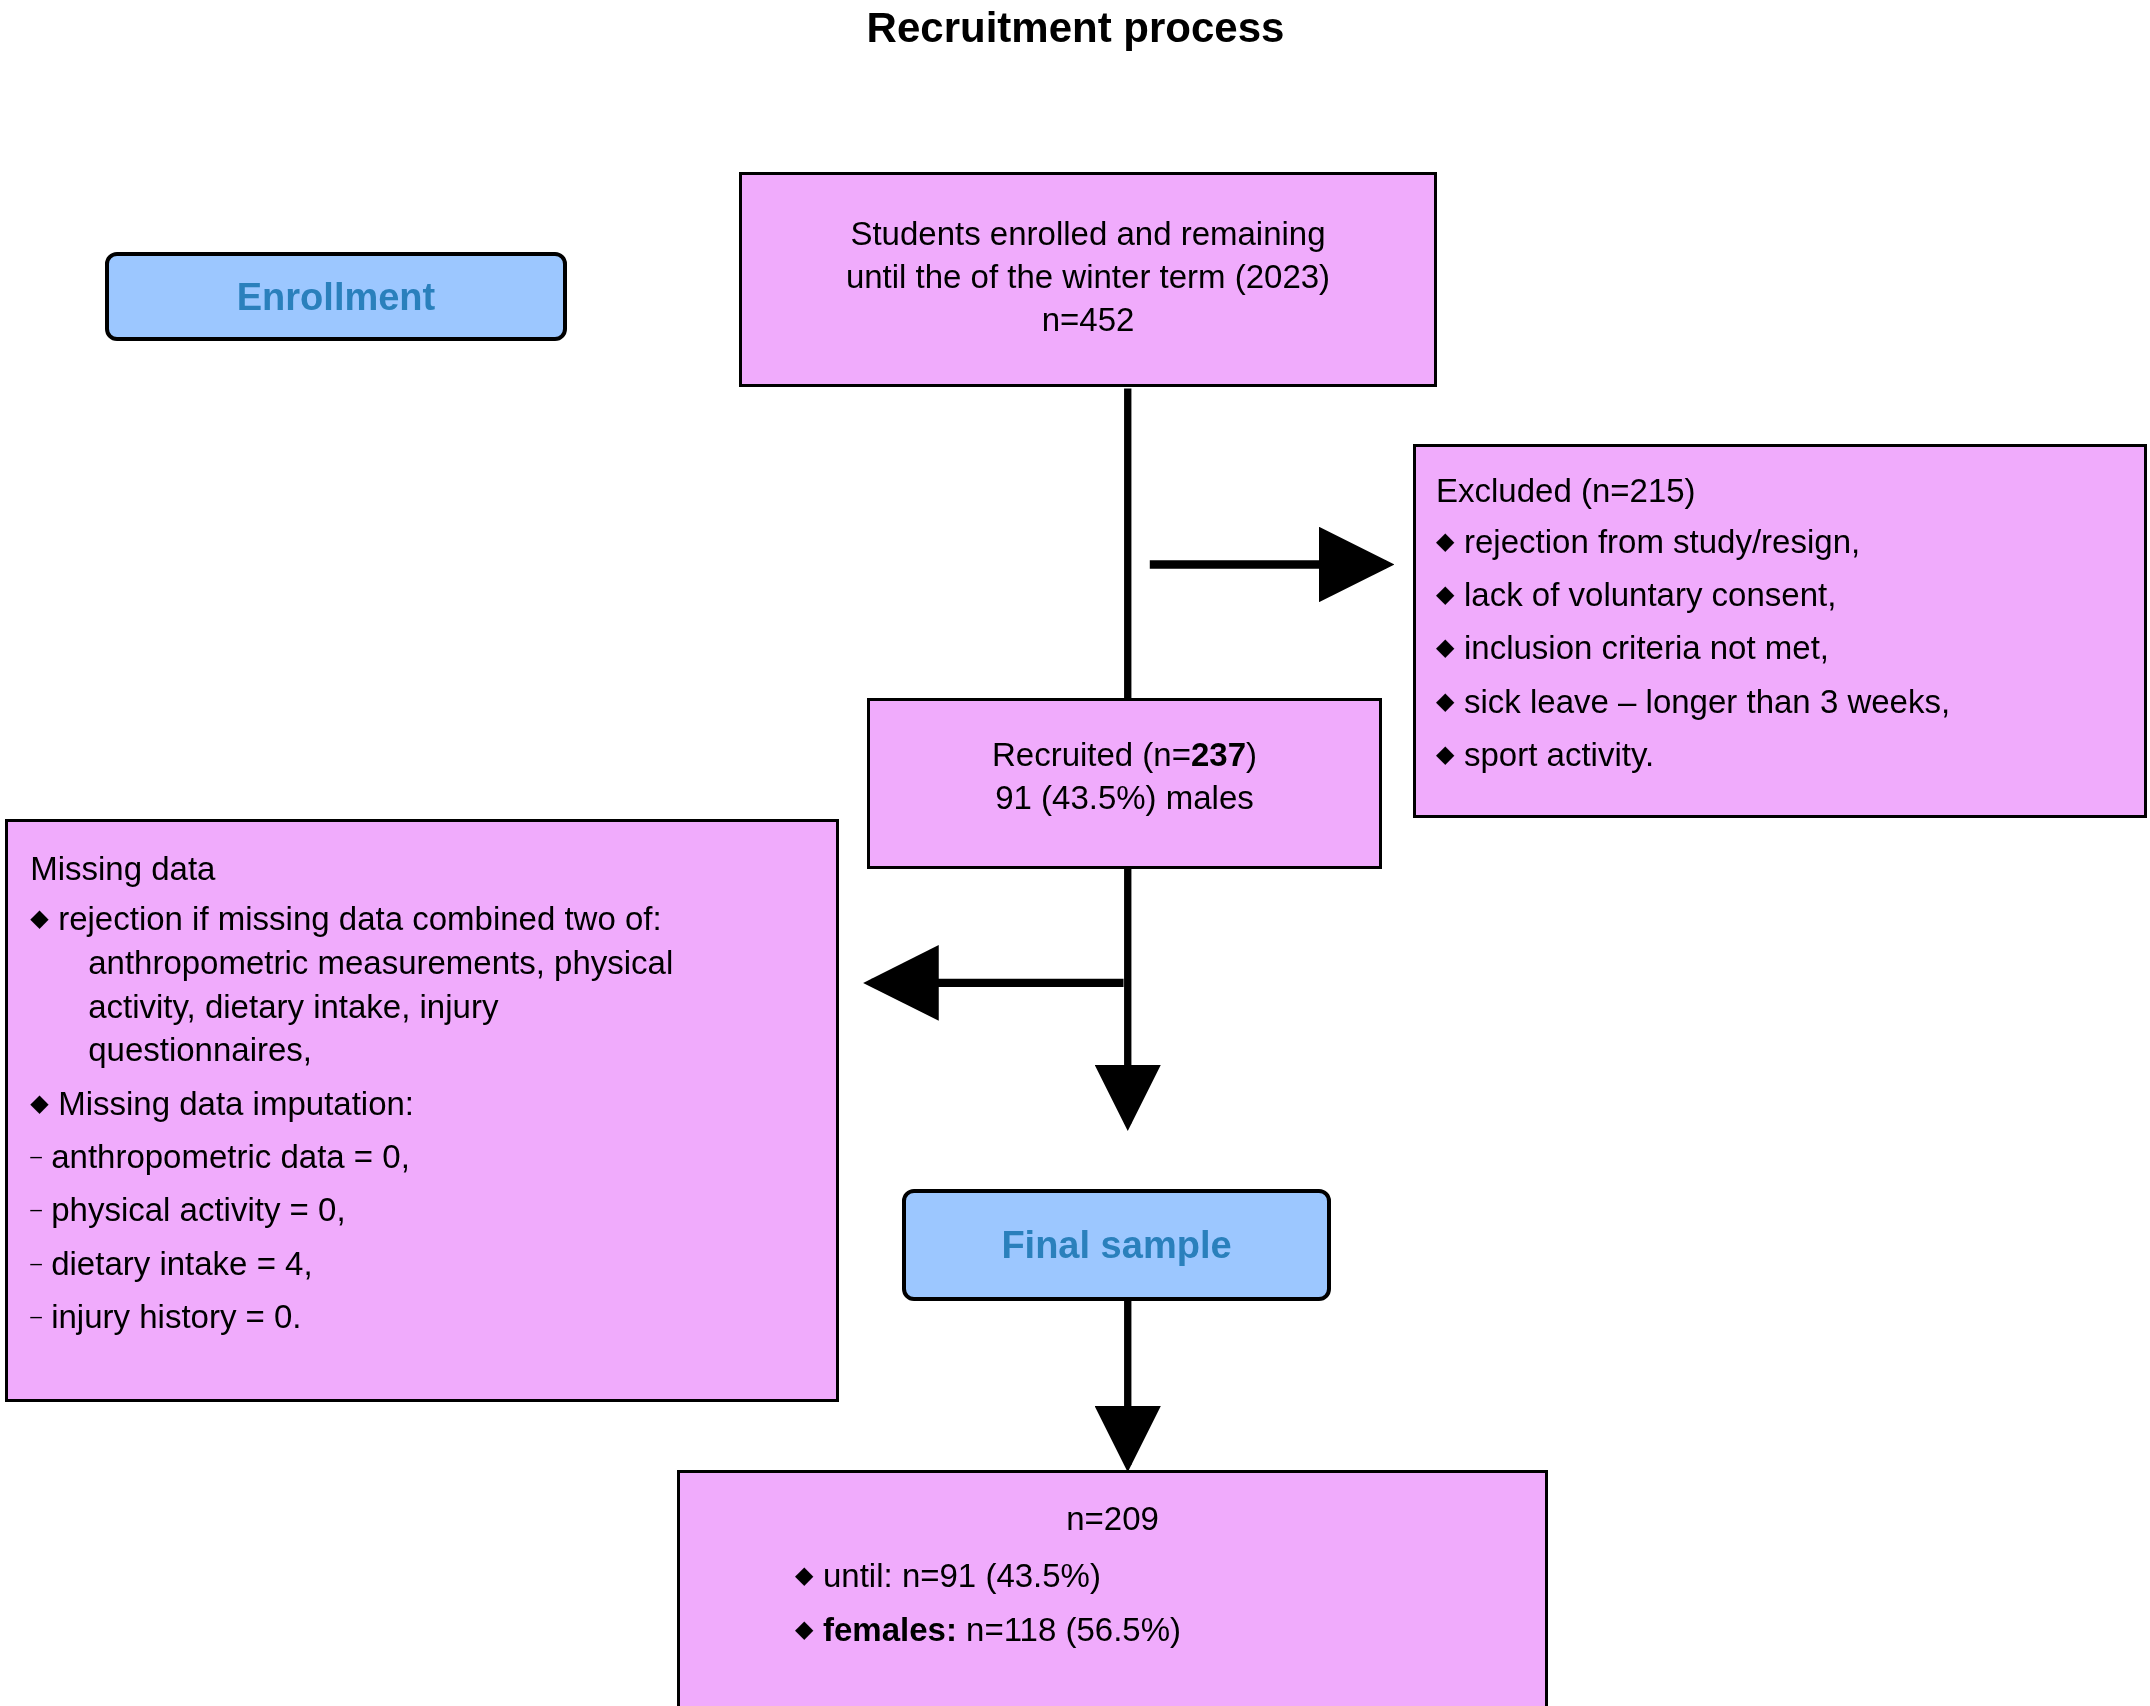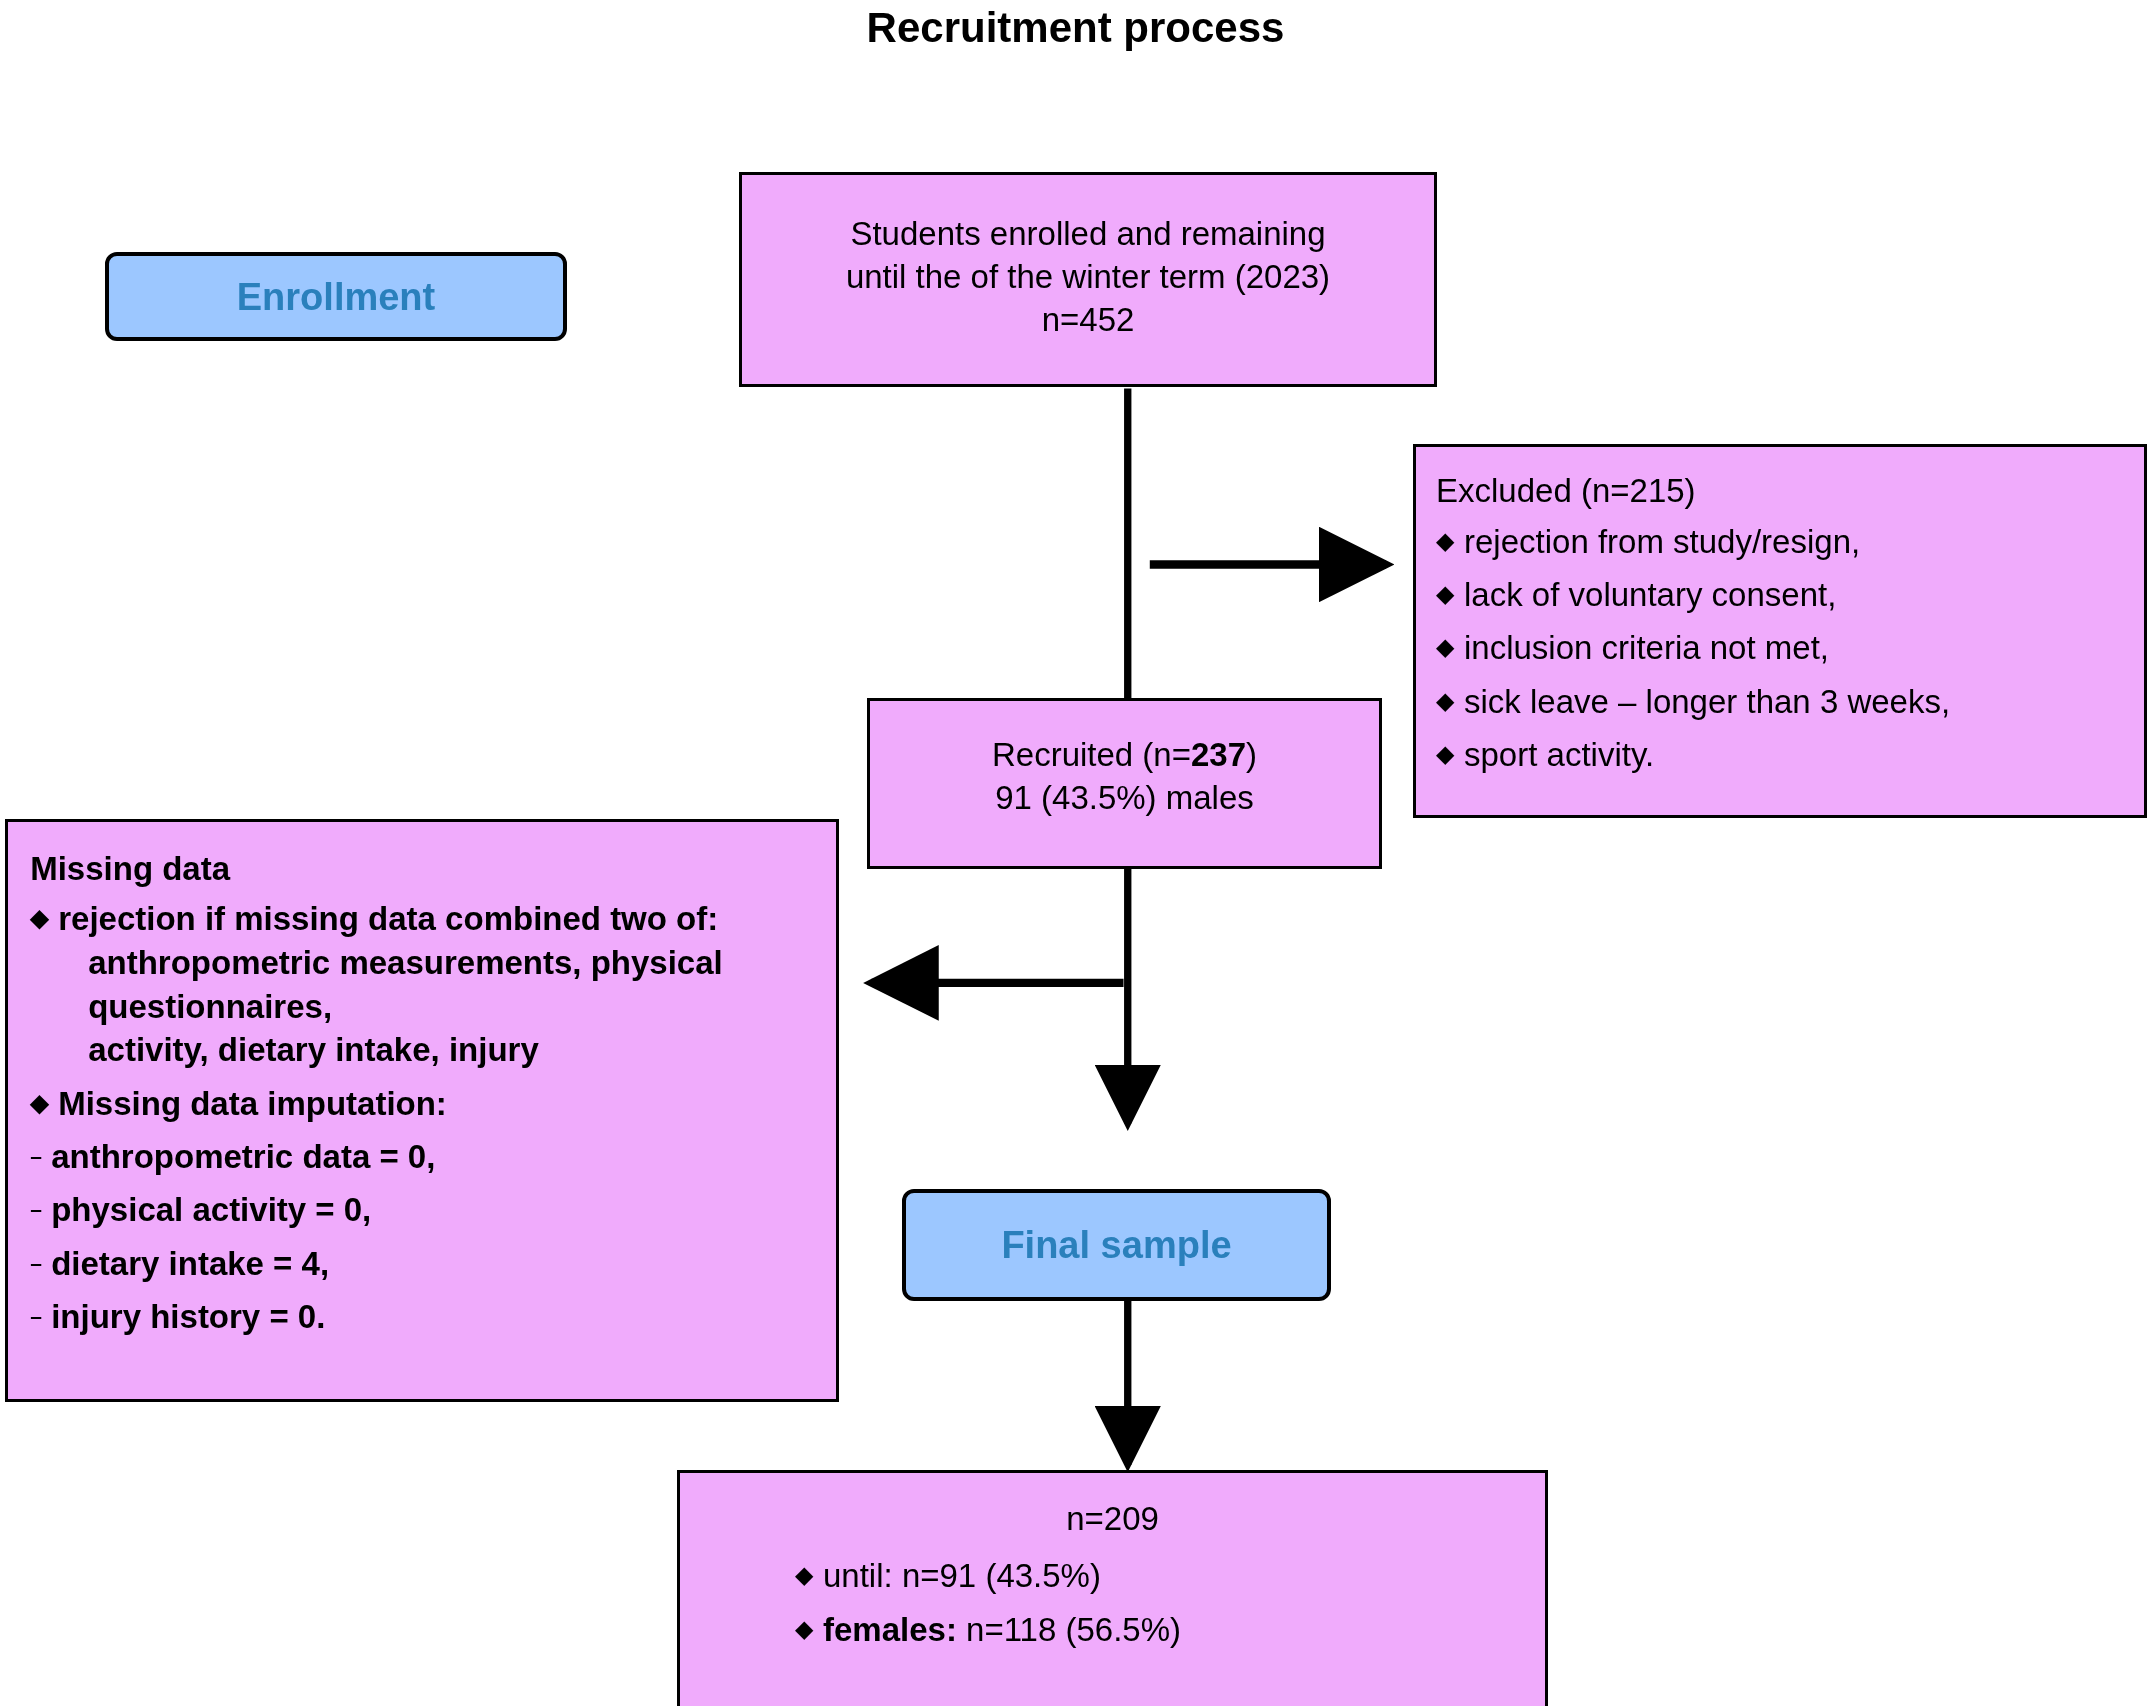--- a/index.html
+++ b/index.html
@@ -205,31 +205,31 @@
 
   <div class="node" style="left:867px; top:698px; width:515px; height:171px;">
     <div class="ctr" style="padding-top:33px;">
       <div class="line">
         <span>Recruited (n=</span><span class="b">237</span><span>)</span>
       </div>
       <div class="line">91 (43.5%) males</div>
     </div>
   </div>
 
-  <div class="node" style="left:5.2px; top:819px; width:834px; height:583px;font-weight:bold;">
+  <div class="node" style="left:5.2px; top:819px; width:834px; height:583px;">
     <div style="padding:25px 0 0 22px;">
       <div class="para">Missing data</div>
       <ul class="bullets" style="margin-top:6.3px;">
         <li class="hang">
           <span class="bullet-glyph">◆</span>
           <span class="wrap-body">
             <span>rejection if missing data combined two of:</span>
             <span class="cont">anthropometric measurements, physical</span>
+            <span class="cont">activity, dietary intake, injury</span>
             <span class="cont">questionnaires,</span>
-            <span class="cont">activity, dietary intake, injury</span>
           </span>
         </li>
         <li>
           <span class="bullet-glyph">◆</span>
           <span>Missing data imputation:</span>
         </li>
       </ul>
       <ul class="dashlist" style="margin-top:3.1px;">
         <li>
           <span class="dash-glyph">–</span>

